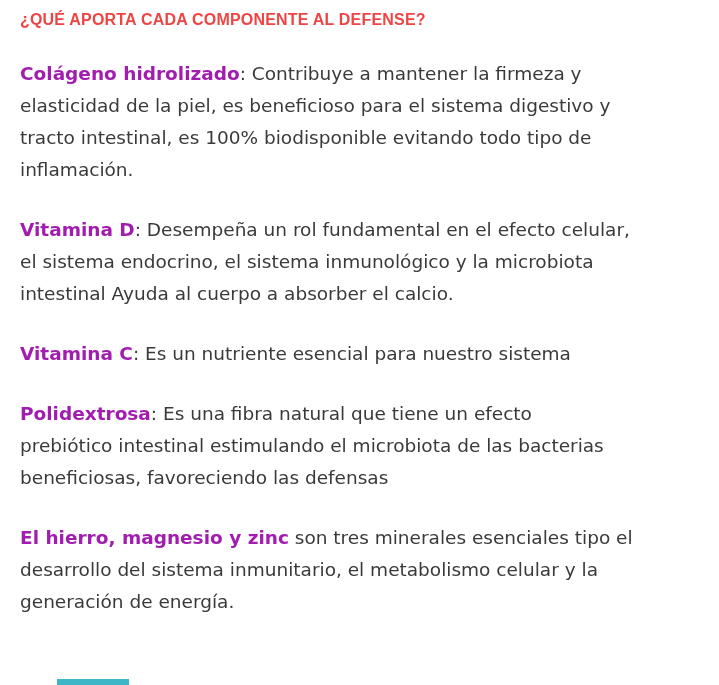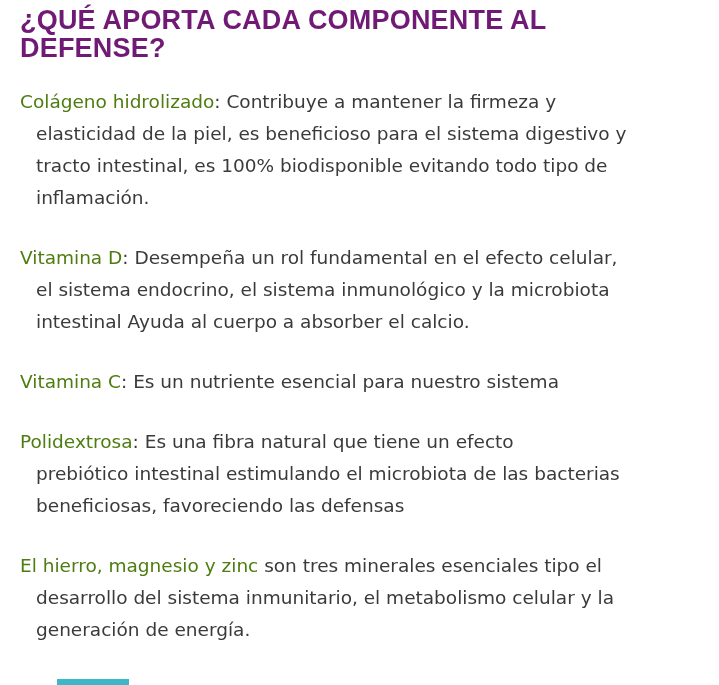--- a/index.html
+++ b/index.html
@@ -12,42 +12,41 @@
     width: 719px;
     height: 685px;
     background: #ffffff;
     overflow: hidden;
     font-family: "DejaVu Sans", sans-serif;
     box-sizing: border-box;
     padding: 6px 20px 0 20px;
   }
   .heading {
     font-family: "Liberation Sans", sans-serif;
-    font-size: 27px;
+    font-size: 16px;
     font-weight: 800;
     letter-spacing: 0.2px;
-    color: #701a75;
+    color: #ef4444;
     line-height: 28px;
     margin: 0 0 24px 0;
   }
   .para {
     font-size: 18.5px;
     line-height: 32px;
     color: #3a3a3a;
     margin: 0 0 28px 0;
     white-space: nowrap;
   }
   .para .lead {
-    font-weight: 400;
-    color: #4d7c0f;
+    font-weight: 700;
+    color: #a21caf;
   }
   .para .line {
     display: block;
     white-space: nowrap;
-    margin-left: 16px;
   }
   .next-heading-cutoff {
     position: absolute;
     left: 57px;
     bottom: 0;
     width: 72px;
     height: 6px;
     background: #3db6c8;
   }
 </style>

